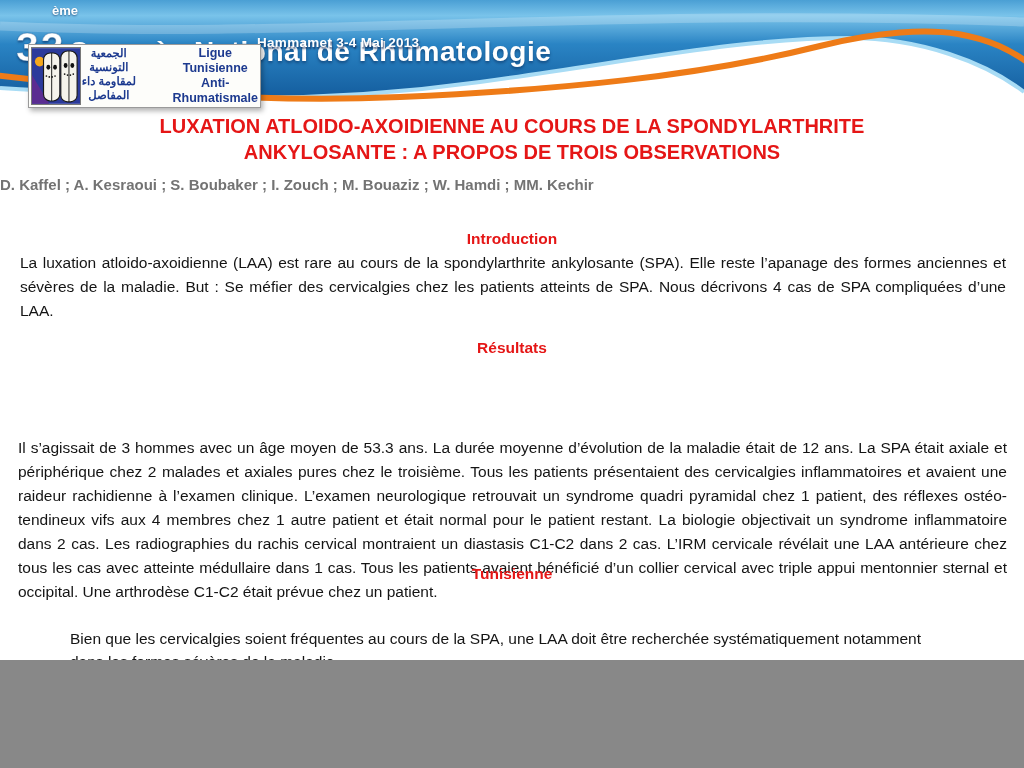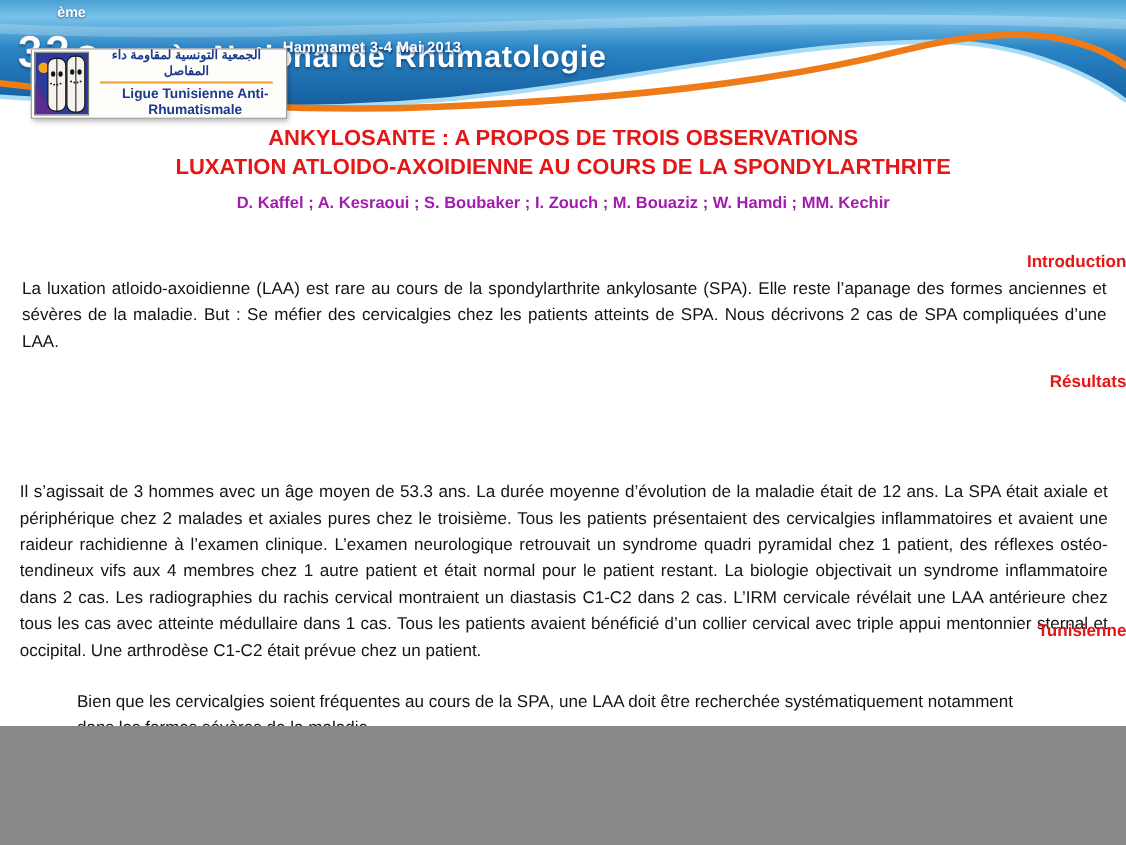--- a/index.html
+++ b/index.html
@@ -38,41 +38,41 @@
   }
 
   
   .logo-box {
     position:absolute; left:28px; top:44px; width:233px; height:64px;
     background:#fdfdfa; border:1px solid #9a9a9a;
     box-shadow:2px 3px 5px rgba(0,0,0,.30);
     display:flex; align-items:center; padding:2px;
   }
   .logo-art { flex:0 0 50px; height:58px; border:1px solid #777; }
-  .logo-texts { flex:1; display:flex; flex-direction:column; justify-content:center; }
+  .logo-texts { flex:1; display:flex; flex-direction:row; justify-content:center; }
   .logo-arabic { color:#1d3a8f; font-size:11.5px; font-weight:bold; text-align:center; line-height:14px; }
   .logo-divider { height:2px; background:#f2a33c; margin:2px 10px 2px 10px; }
   .logo-fr { color:#1d3a8f; font-size:12.5px; font-weight:bold; text-align:center; line-height:15px;padding-left:16px; }
   .logo-en { color:#2c4a9c; font-size:10.5px; font-weight:bold; text-align:center; line-height:13px; }
 
   
   .poster-title {
     position:absolute; top:113px; left:0; width:100%; text-align:center;
     color:#e51616; font-weight:bold; font-size:20px; line-height:26px;
   }
   .authors-line {
-    position:absolute; top:176px; left:0; width:100%; text-align:center;
-    color:#a21caf; font-weight:bold; font-size:15px;
+    position:absolute; top:176px; left:0; width:100%; text-align:left;
+    color:#737373; font-weight:bold; font-size:15px;
   }
   .affiliation-line {
     position:absolute; top:203px; left:0; width:100%; text-align:center;
     color:#2f5c9c; font-weight:bold; font-size:15px;
   }
   .sec-h {
-    position:absolute; left:0; width:100%; text-align:right;
+    position:absolute; left:0; width:100%; text-align:center;
     color:#e51616; font-weight:bold; font-size:15.5px;
   }
   .h-intro { top:230px; }
   .h-results { top:339px; }
   .h-conclusion { top:565px; }
 
   .para { color:#141414; font-size:15.5px; }
   .p-intro {
     position:absolute; top:251px; left:20px; width:986px;
     line-height:24px; text-align:justify;
@@ -146,28 +146,28 @@
       </g>
     </svg>
     <div class="logo-texts">
       <div class="logo-arabic">الجمعية التونسية لمقاومة داء المفاصل</div>
       <div class="logo-divider"></div>
       <div class="logo-fr">Ligue Tunisienne Anti-Rhumatismale</div>
     </div>
   </div>
 
   <div class="poster-title">
+    <div>LUXATION ATLOIDO-AXOIDIENNE AU COURS DE LA SPONDYLARTHRITE</div>
     <div>ANKYLOSANTE : A PROPOS DE TROIS OBSERVATIONS</div>
-    <div>LUXATION ATLOIDO-AXOIDIENNE AU COURS DE LA SPONDYLARTHRITE</div>
   </div>
 
   <div class="authors-line">D. Kaffel ; A. Kesraoui ; S. Boubaker ; I. Zouch ; M. Bouaziz ; W. Hamdi ; MM. Kechir</div>
 
   <div class="sec-h h-intro">Introduction</div>
-  <div class="para p-intro">La luxation atloido-axoidienne (LAA) est rare au cours de la spondylarthrite ankylosante (SPA). Elle reste l’apanage des formes anciennes et sévères de la maladie. But : Se méfier des cervicalgies chez les patients atteints de SPA. Nous décrivons 2 cas de SPA compliquées d’une LAA.</div>
+  <div class="para p-intro">La luxation atloido-axoidienne (LAA) est rare au cours de la spondylarthrite ankylosante (SPA). Elle reste l’apanage des formes anciennes et sévères de la maladie. But : Se méfier des cervicalgies chez les patients atteints de SPA. Nous décrivons 4 cas de SPA compliquées d’une LAA.</div>
 
   <div class="sec-h h-results">Résultats</div>
   <div class="para p-results">Il s’agissait de 3 hommes avec un âge moyen de 53.3 ans. La durée moyenne d’évolution de la maladie était de 12 ans. La SPA était axiale et périphérique chez 2 malades et axiales pures chez le troisième. Tous les patients présentaient des cervicalgies inflammatoires et avaient une raideur rachidienne à l’examen clinique. L’examen neurologique retrouvait un syndrome quadri pyramidal chez 1 patient, des réflexes ostéo-tendineux vifs aux 4 membres chez 1 autre patient et était normal pour le patient restant. La biologie objectivait un syndrome inflammatoire dans 2 cas. Les radiographies du rachis cervical montraient un diastasis C1-C2 dans 2 cas. L’IRM cervicale révélait une LAA antérieure chez tous les cas avec atteinte médullaire dans 1 cas. Tous les patients avaient bénéficié d’un collier cervical avec triple appui mentonnier sternal et occipital. Une arthrodèse C1-C2 était prévue chez un patient.</div>
 
   <div class="sec-h h-conclusion">Tunisienne</div>
   <div class="para p-conclusion">Bien que les cervicalgies soient fréquentes au cours de la SPA, une LAA doit être recherchée systématiquement notamment dans les formes sévères de la maladie.</div>
 
   <svg class="footer-svg" width="1024" height="84" viewBox="0 0 1024 84" aria-hidden="true">
     <path d="M753,86 C812,52 862,38 907,37 C957,36 1002,49 1026,58 L1026,86 Z" fill="#1d5fa6"></path>
     <path d="M740,88 C800,48 852,27 902,25 C952,23 1000,36 1028,47" stroke="#ee7b17" stroke-width="9" fill="none"></path>

